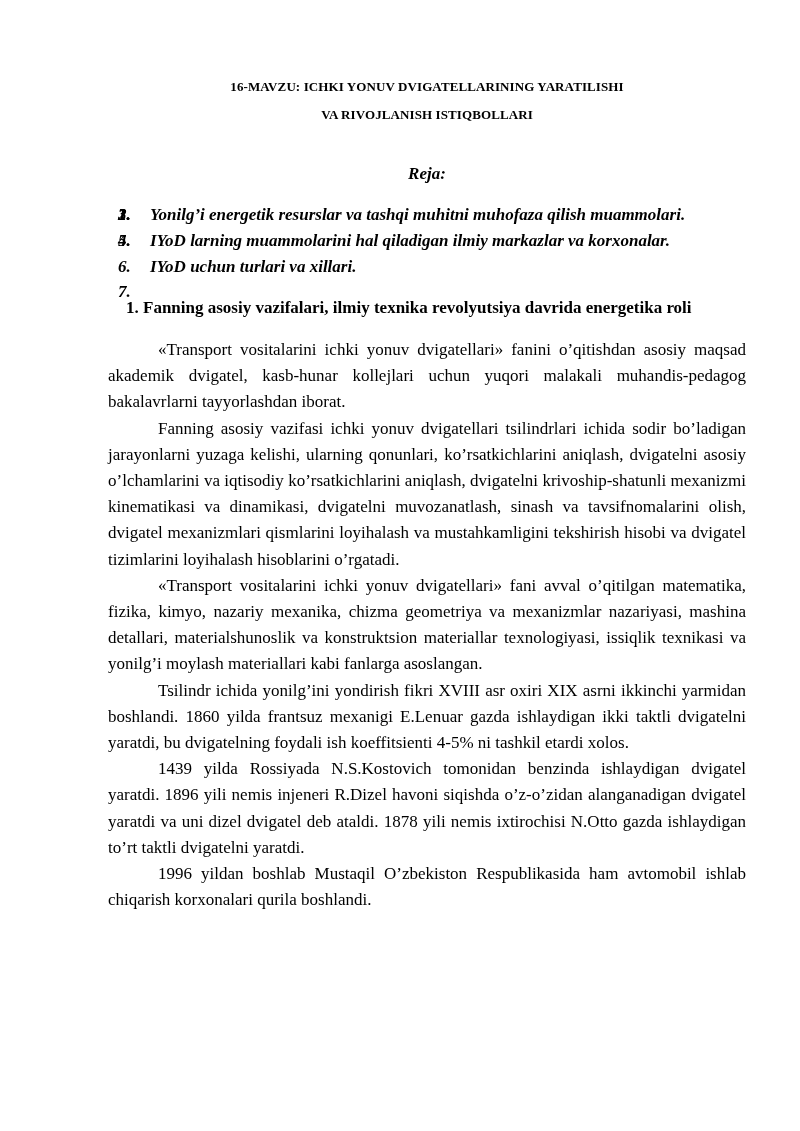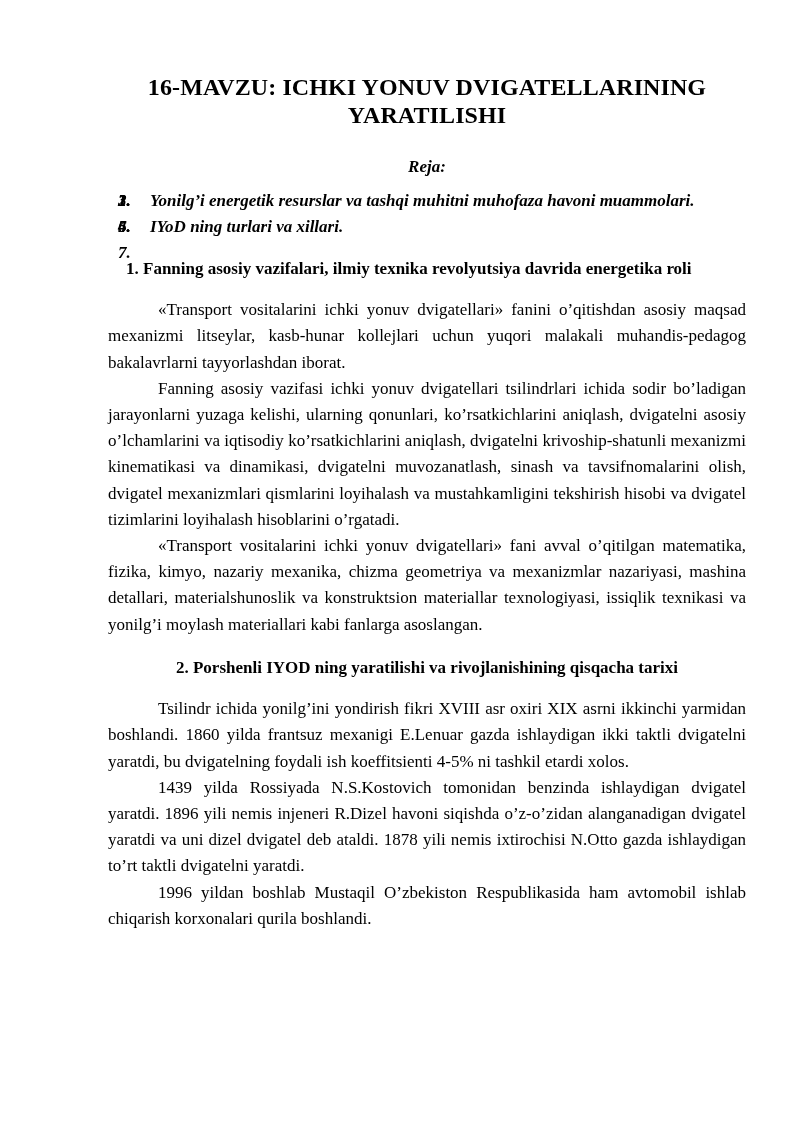--- a/index.html
+++ b/index.html
@@ -25,38 +25,38 @@
   }
   .content {
     position: absolute;
     left: 108px;
     top: 0;
     width: 638px;
   }
 
   
   .doc-title {
-    font-size: 24px;
+    font-size: 13px;
     font-weight: bold;
     text-align: center;
     line-height: 28px;
     margin: 0;
     padding-top: 73px;
     letter-spacing: 0.1px;
   }
   .title-line { display: block; }
   .title-line-2 { display: block; }
 
   
   .reja-label {
     font-size: 17px;
     font-weight: bold;
     font-style: italic;
     text-align: center;
-    margin: 9px;
+    margin: 16px;
     padding-top: 17px;
     line-height: 24px;
   }
 
   .plan-list {
     list-style: none;
     margin: 0;
     padding: 0;
     font-size: 17px;
     font-weight: bold;
@@ -107,56 +107,57 @@
   .para:last-child { }
 </style>
 </head>
 <body>
 
 <div class="page">
   <div class="content">
 
     <h1 class="doc-title">
       <span class="title-line">16-MAVZU: ICHKI YONUV DVIGATELLARINING YARATILISHI</span>
+      <span class="title-line-2">VA RIVOJLANISH ISTIQBOLLARI</span>
     </h1>
 
     <div class="reja-label">Reja:</div>
 
     <div class="plan-list">
       <div class="plan-item">
         <span class="plan-num">1.</span>
       </div>
       <div class="plan-item">
         <span class="plan-num">2.</span>
       </div>
       <div class="plan-item">
         <span class="plan-num">3.</span>
-        <span>Yonilg’i energetik resurslar va tashqi muhitni muhofaza havoni muammolari.</span>
+        <span>Yonilg’i energetik resurslar va tashqi muhitni muhofaza qilish muammolari.</span>
       </div>
       <div class="plan-item">
         <span class="plan-num">4.</span>
       </div>
       <div class="plan-item">
         <span class="plan-num">5.</span>
+        <span>IYoD larning muammolarini hal qiladigan ilmiy markazlar va korxonalar.</span>
       </div>
       <div class="plan-item">
         <span class="plan-num">6.</span>
-        <span>IYoD ning turlari va xillari.</span>
+        <span>IYoD uchun turlari va xillari.</span>
       </div>
       <div class="plan-item">
         <span class="plan-num">7.</span>
       </div>
     </div>
 
     <div class="sec-head sec-head-1">1. Fanning asosiy vazifalari, ilmiy texnika revolyutsiya davrida energetika roli</div>
 
-    <p class="para">«Transport vositalarini ichki yonuv dvigatellari» fanini o’qitishdan asosiy maqsad mexanizmi litseylar, kasb-hunar kollejlari uchun yuqori malakali muhandis-pedagog bakalavrlarni tayyorlashdan iborat.</p>
+    <p class="para">«Transport vositalarini ichki yonuv dvigatellari» fanini o’qitishdan asosiy maqsad akademik dvigatel, kasb-hunar kollejlari uchun yuqori malakali muhandis-pedagog bakalavrlarni tayyorlashdan iborat.</p>
     <p class="para">Fanning asosiy vazifasi ichki yonuv dvigatellari tsilindrlari ichida sodir bo’ladigan jarayonlarni yuzaga kelishi, ularning qonunlari, ko’rsatkichlarini aniqlash, dvigatelni asosiy o’lchamlarini va iqtisodiy ko’rsatkichlarini aniqlash, dvigatelni krivoship-shatunli mexanizmi kinematikasi va dinamikasi, dvigatelni muvozanatlash, sinash va tavsifnomalarini olish, dvigatel mexanizmlari qismlarini loyihalash va mustahkamligini tekshirish hisobi va dvigatel tizimlarini loyihalash hisoblarini o’rgatadi.</p>
     <p class="para">«Transport vositalarini ichki yonuv dvigatellari» fani avval o’qitilgan matematika, fizika, kimyo, nazariy mexanika, chizma geometriya va mexanizmlar nazariyasi, mashina detallari, materialshunoslik va konstruktsion materiallar texnologiyasi, issiqlik texnikasi  va yonilg’i moylash materiallari  kabi fanlarga asoslangan.</p>
 
-    <div class="sec-head sec-head-2">2. Porshenli IYOD ning yaratilishi va rivojlanishining qisqacha tarixi</div>
 
     <p class="para">Tsilindr ichida yonilg’ini yondirish fikri XVIII asr oxiri XIX asrni ikkinchi yarmidan boshlandi. 1860 yilda frantsuz mexanigi E.Lenuar gazda ishlaydigan ikki taktli dvigatelni yaratdi, bu dvigatelning foydali ish koeffitsienti 4-5% ni tashkil etardi xolos.</p>
     <p class="para">1439 yilda Rossiyada N.S.Kostovich tomonidan benzinda ishlaydigan dvigatel yaratdi. 1896 yili nemis injeneri R.Dizel havoni siqishda o’z-o’zidan alanganadigan dvigatel yaratdi va uni  dizel dvigatel  deb ataldi. 1878 yili nemis ixtirochisi N.Otto gazda ishlaydigan to’rt taktli dvigatelni yaratdi.</p>
     <p class="para">1996 yildan boshlab Mustaqil O’zbekiston Respublikasida ham avtomobil ishlab chiqarish korxonalari  qurila boshlandi.</p>
 
   </div>
 </div>
 
 </body></html>

